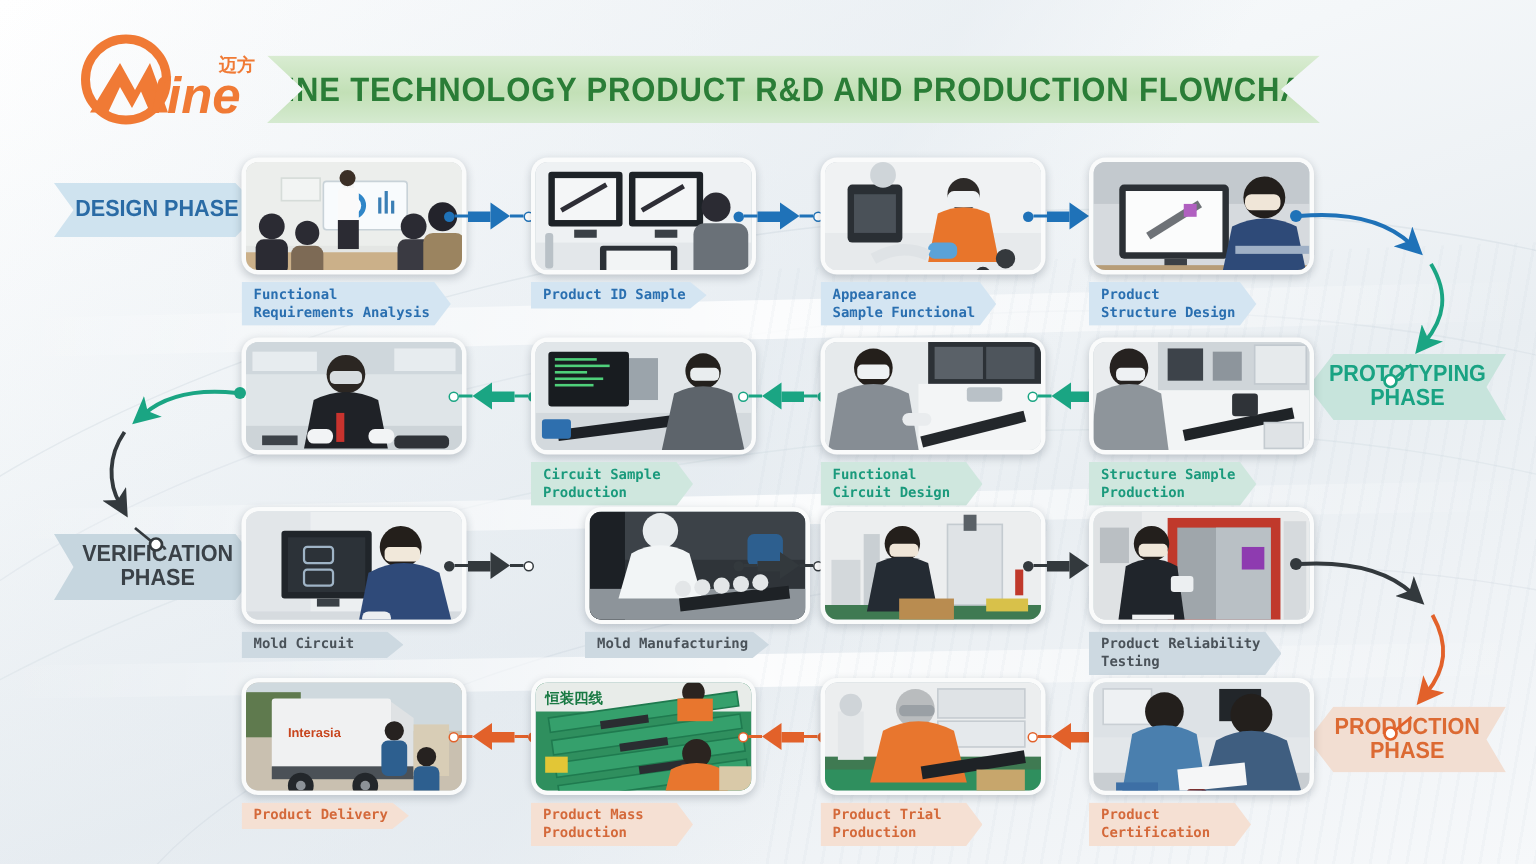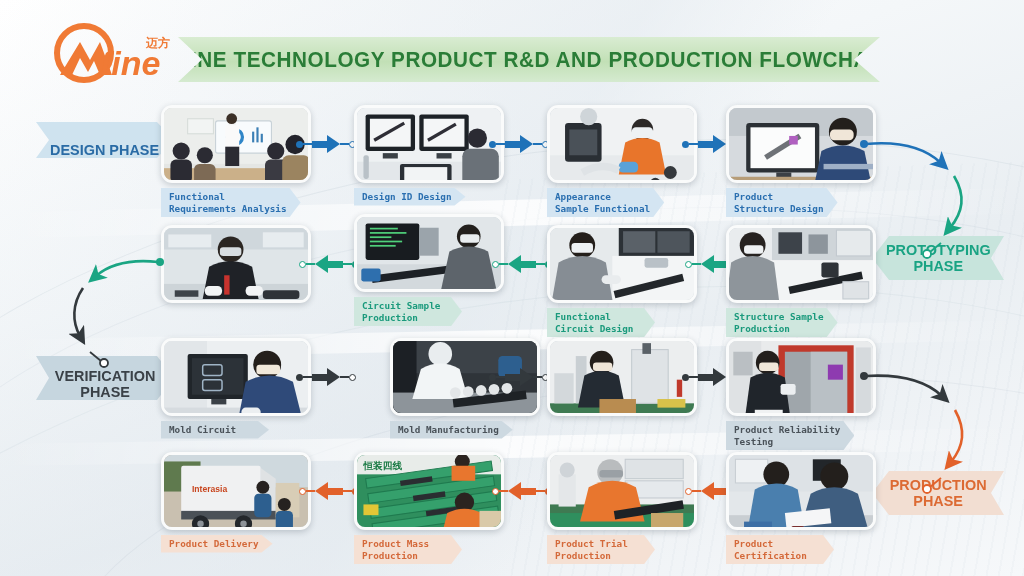--- a/index.html
+++ b/index.html
@@ -42,21 +42,21 @@
   #header-banner .htxt{
     color:#2a7d37;font-weight:bold;font-size:22.5px;letter-spacing:.6px;
     transform:scaleX(.92);white-space:nowrap;font-family:"Liberation Sans",sans-serif;
   }
 
   
   .phase{
     position:absolute;display:flex;align-items:center;justify-content:center;
     text-align:center;font-weight:bold;line-height:1.02;
   }
-  .phase.right-point{ clip-path:polygon(0 0, calc(100% - 17px) 0, 100% 50%, calc(100% - 17px) 100%, 0 100%, 13px 50%);align-items:flex-end; }
+  .phase.right-point{ clip-path:polygon(0 0, calc(100% - 17px) 0, 100% 50%, calc(100% - 17px) 100%, 0 100%, 13px 50%); }
   .phase.left-point { clip-path:polygon(17px 0, 100% 0, calc(100% - 13px) 50%, 100% 100%, 17px 100%, 0 50%);align-items:center; }
 
   #phase-design{left:36px;top:122px;width:138px;height:36px;background:#cfe3ef;color:#2a6ba5;font-size:15.5px;}
   #phase-proto{left:872px;top:236px;width:132px;height:44px;background:#c7e4dc;color:#19a383;font-size:15.5px;}
   #phase-verif{left:36px;top:356px;width:138px;height:44px;background:#c6d6df;color:#3a4147;font-size:15.5px;}
   #phase-prod{left:872px;top:471px;width:132px;height:44px;background:#f2ded2;color:#dc6a33;font-size:15.5px;}
   .phase span{transform:scaleX(.93);display:block;}
 
   
   .card{position:absolute;width:134px;}
@@ -196,21 +196,21 @@
         <rect x="0" y="50" width="134" height="28" fill="#e3e7ea"></rect>
         <rect x="40" y="52" width="48" height="22" rx="2" fill="#2b3036"></rect>
         <rect x="44" y="55" width="40" height="16" fill="#f2f4f5"></rect>
         <g fill="#2b2b33">
           <circle cx="112" cy="28" r="9"></circle>
             <rect x="98" y="38" width="34" height="40" rx="7" fill="#6a7178"></rect>
         </g>
         <rect x="6" y="44" width="5" height="22" rx="2" fill="#b9c1c7"></rect>
       </svg>
     </div>
-    <div class="label lb-blue">Design ID Design</div>
+    <div class="label lb-blue">Product ID Sample</div>
   </div>
 
   <div class="conn r c-blue" style="left:489px;top:134px;width:60px;">
     <div class="dot" style="background:currentColor"></div>
       <div class="link"></div>
     <div class="bar"></div>
       <div class="head"></div>
       <div class="link"></div>
       <div class="ring"></div>
   </div>
@@ -294,21 +294,21 @@
 
   <div class="conn l c-green" style="left:299px;top:254px;width:60px;">
     <div class="ring"></div>
       <div class="link"></div>
     <div class="head"></div>
       <div class="bar"></div>
       <div class="link"></div>
       <div class="dot" style="background:currentColor"></div>
   </div>
 
-  <div class="card" style="left:354px;top:214px;">
+  <div class="card" style="left:354px;top:225px;">
     <div class="thumb">
       <svg class="ph" viewBox="0 0 134 78" preserveAspectRatio="none">
         <rect width="134" height="78" fill="#e1e6e9"></rect>
         <rect x="8" y="6" width="50" height="34" rx="2" fill="#181c20"></rect>
         <g fill="#4fd07a" font-size="3" font-family="monospace">
           <rect x="12" y="10" width="26" height="1.6"></rect>
             <rect x="12" y="14" width="34" height="1.6"></rect>
           <rect x="12" y="18" width="20" height="1.6"></rect>
             <rect x="12" y="22" width="30" height="1.6"></rect>
           <rect x="12" y="26" width="24" height="1.6"></rect>

